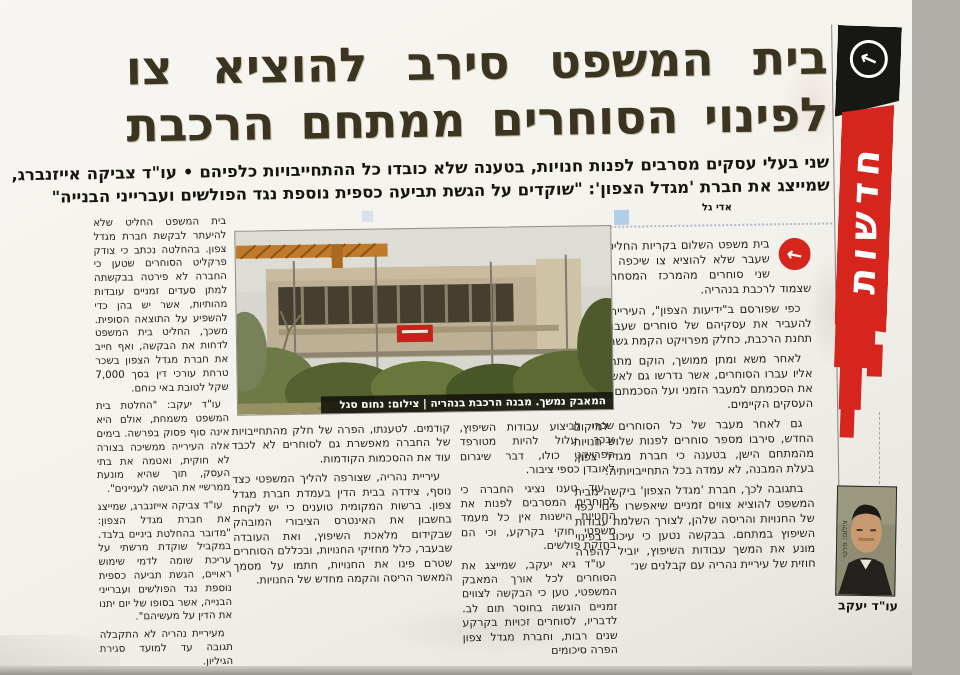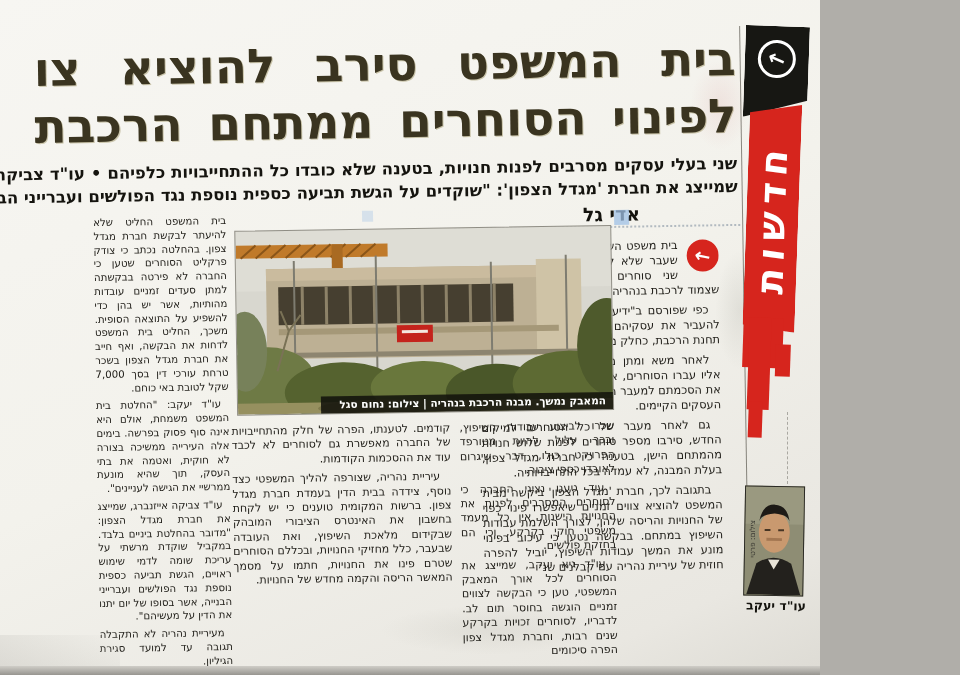--- a/index.html
+++ b/index.html
@@ -1,18 +1,18 @@
 <!DOCTYPE html>
 <html lang="he"><head>
 <meta charset="utf-8">
 <style>
   * { margin:0; padding:0; box-sizing:border-box; }
   html,body { width:960px; height:675px; overflow:hidden; background:#b0aea9; }
   #canvas {
-    position:relative; width:820px; height:675px; overflow:hidden;
+    position:relative; width:912px; height:675px; overflow:hidden;
     background: linear-gradient(155deg, #f7f6f2 0%, #f3f2ec 50%, #e9e7e1 88%, #dddbd4 100%);
     font-family:"DejaVu Sans", sans-serif;
   }
   .scan-bottom { position:absolute; left:0; right:0; bottom:0; height:9px;
     background:linear-gradient(#cfcdc7, #979590); }
   .scan-corner { position:absolute; left:0; bottom:0; width:120px; height:40px;
     background:linear-gradient(25deg, #c4c2bc, rgba(196,194,188,0)); opacity:.5; }
   .blob { position:absolute; border-radius:50%; pointer-events:none; }
 
   
@@ -21,21 +21,21 @@
   .headline { position:absolute; top:34px; right:80px; width:702px; direction:rtl;
     color:#3a3420; font-weight:800; text-shadow:1px 1px 0 rgba(120,105,40,.35); }
   .hl-line { font-size:47px; line-height:57px; letter-spacing:0px;
     text-align:justify; text-align-last:justify; white-space:nowrap0; }
 
   .subheadline { position:absolute; top:157px; right:80px; width:818px; direction:rtl;
     font-size:16.5px; line-height:22.5px; font-weight:700; color:#15140f;
     text-align:justify; }
 
   .byline { position:absolute; top:205px; right:178px; direction:rtl;
-    font-size:19px; font-weight:700; color:#14130e; }
+    font-size:10px; font-weight:700; color:#14130e; }
   .rule-dotted { position:absolute; top:228px; right:78px; width:286px;
     border-top:2px dotted #7d8d9d; opacity:.55; }
   .v-rule { position:absolute; top:30px; right:75px; width:1.5px; height:500px;
     background:#4e4b42; opacity:.65; }
 
   .blue-sq { position:absolute; background:#9fc0e6; }
 
   
   .col { position:absolute; direction:rtl; text-align:justify; color:#22201b; overflow:hidden; }
   .para { margin:0 0 5px; text-indent:11px; }

